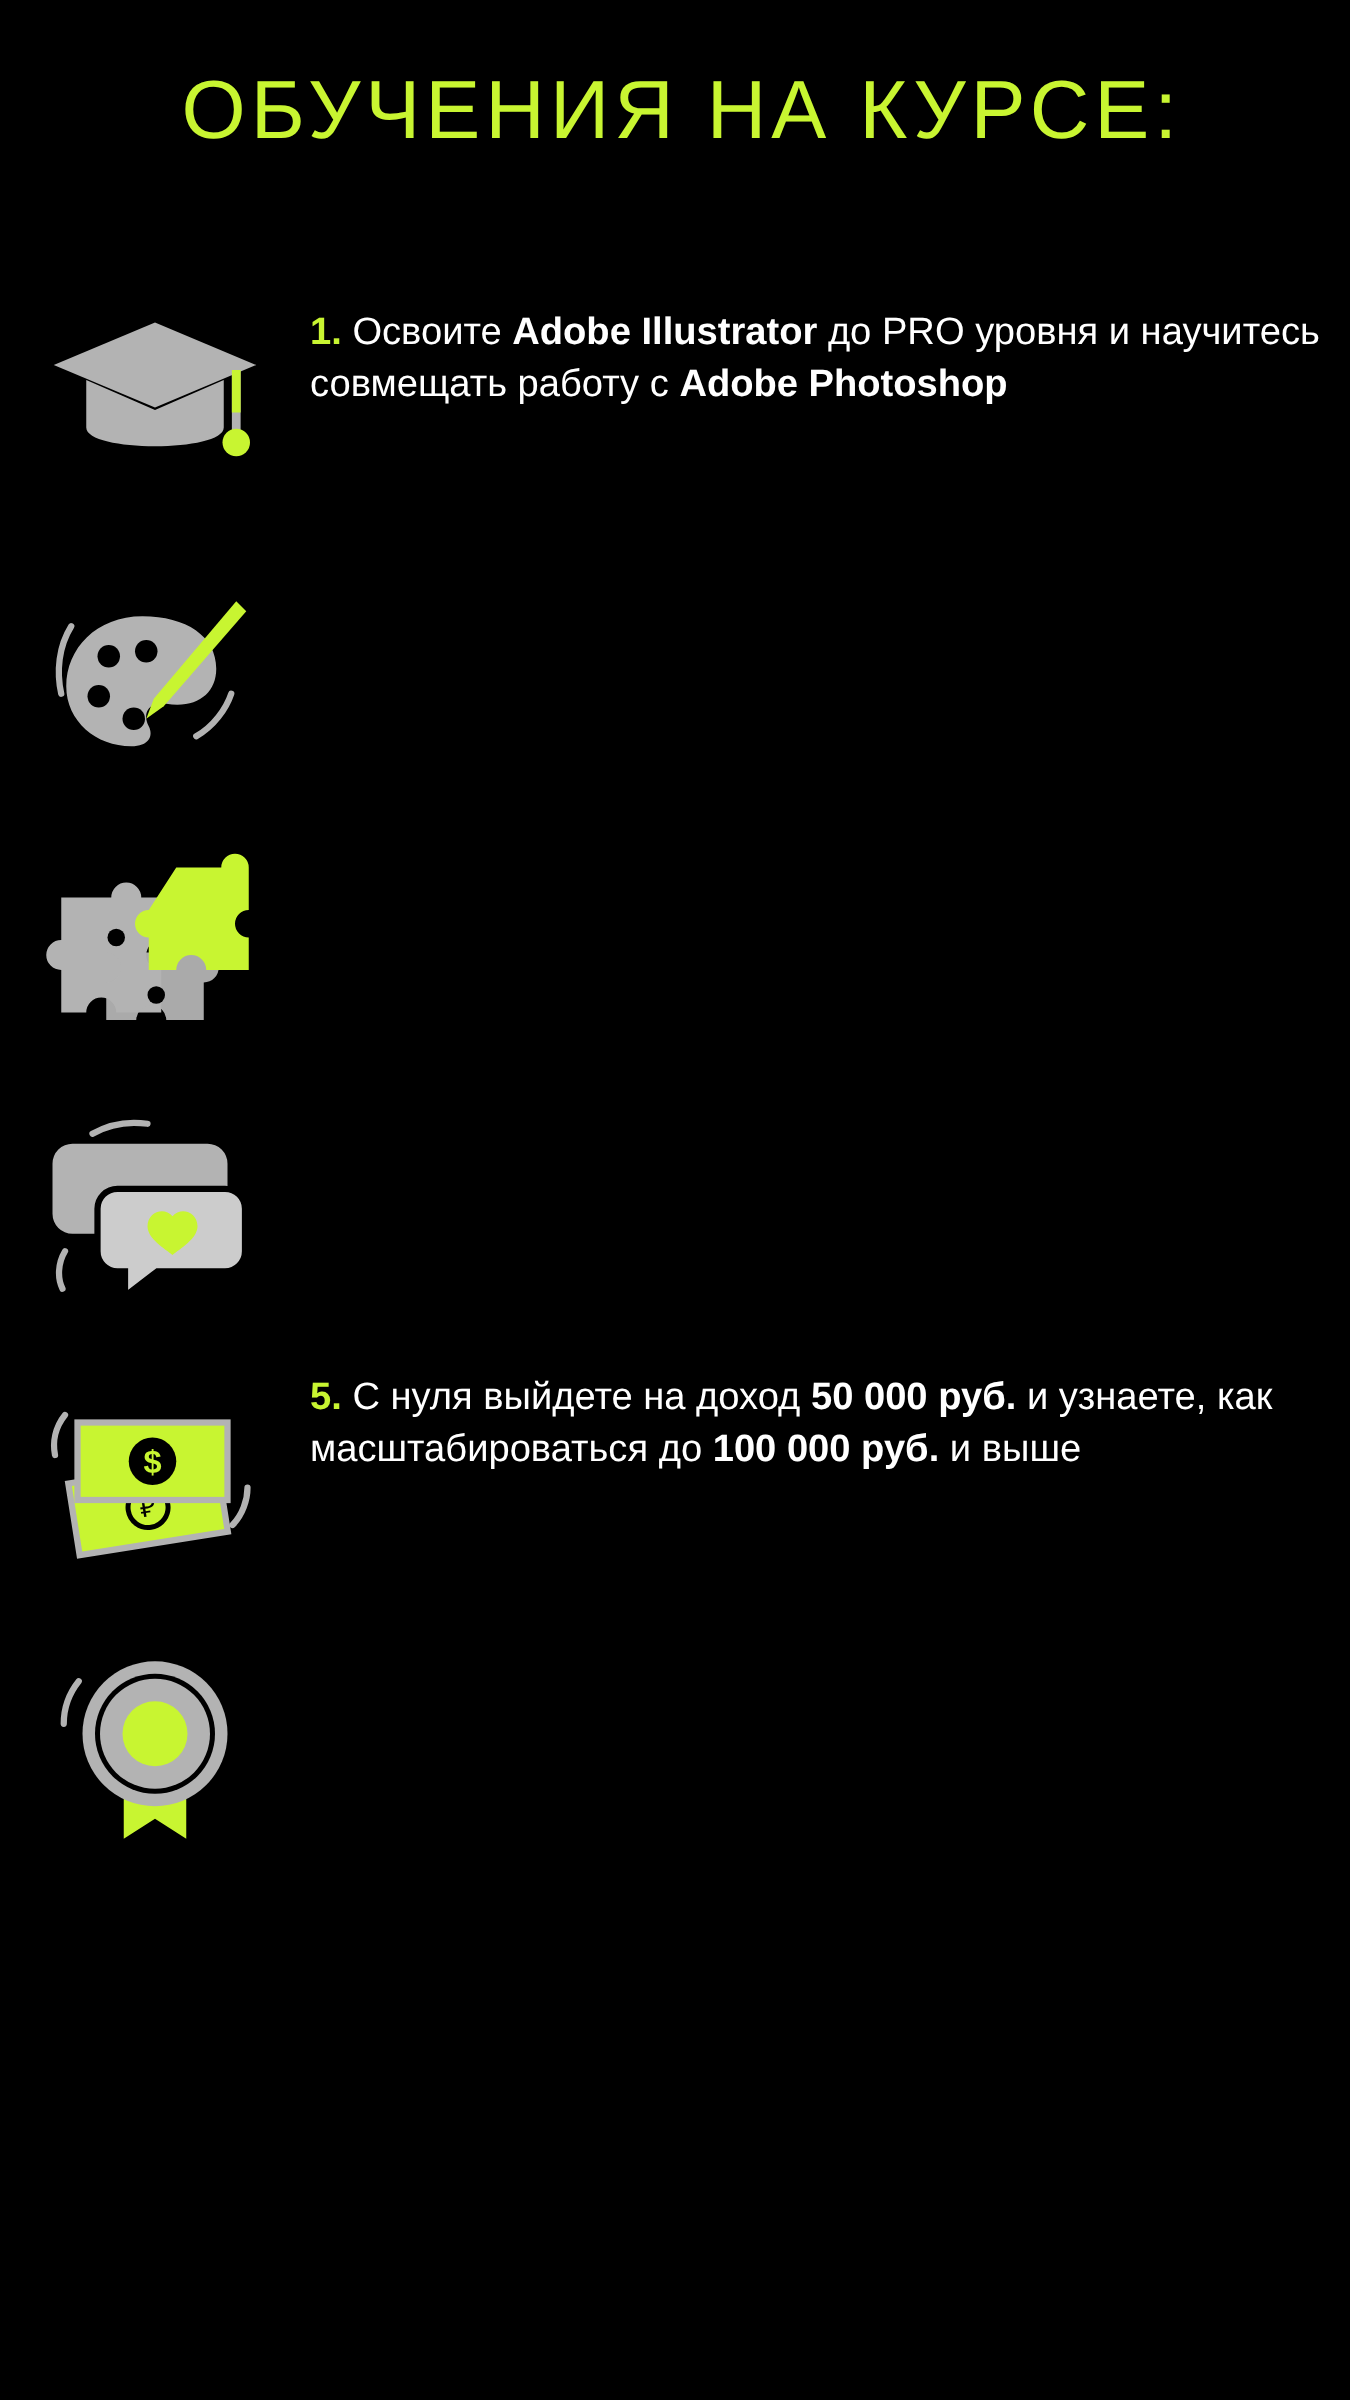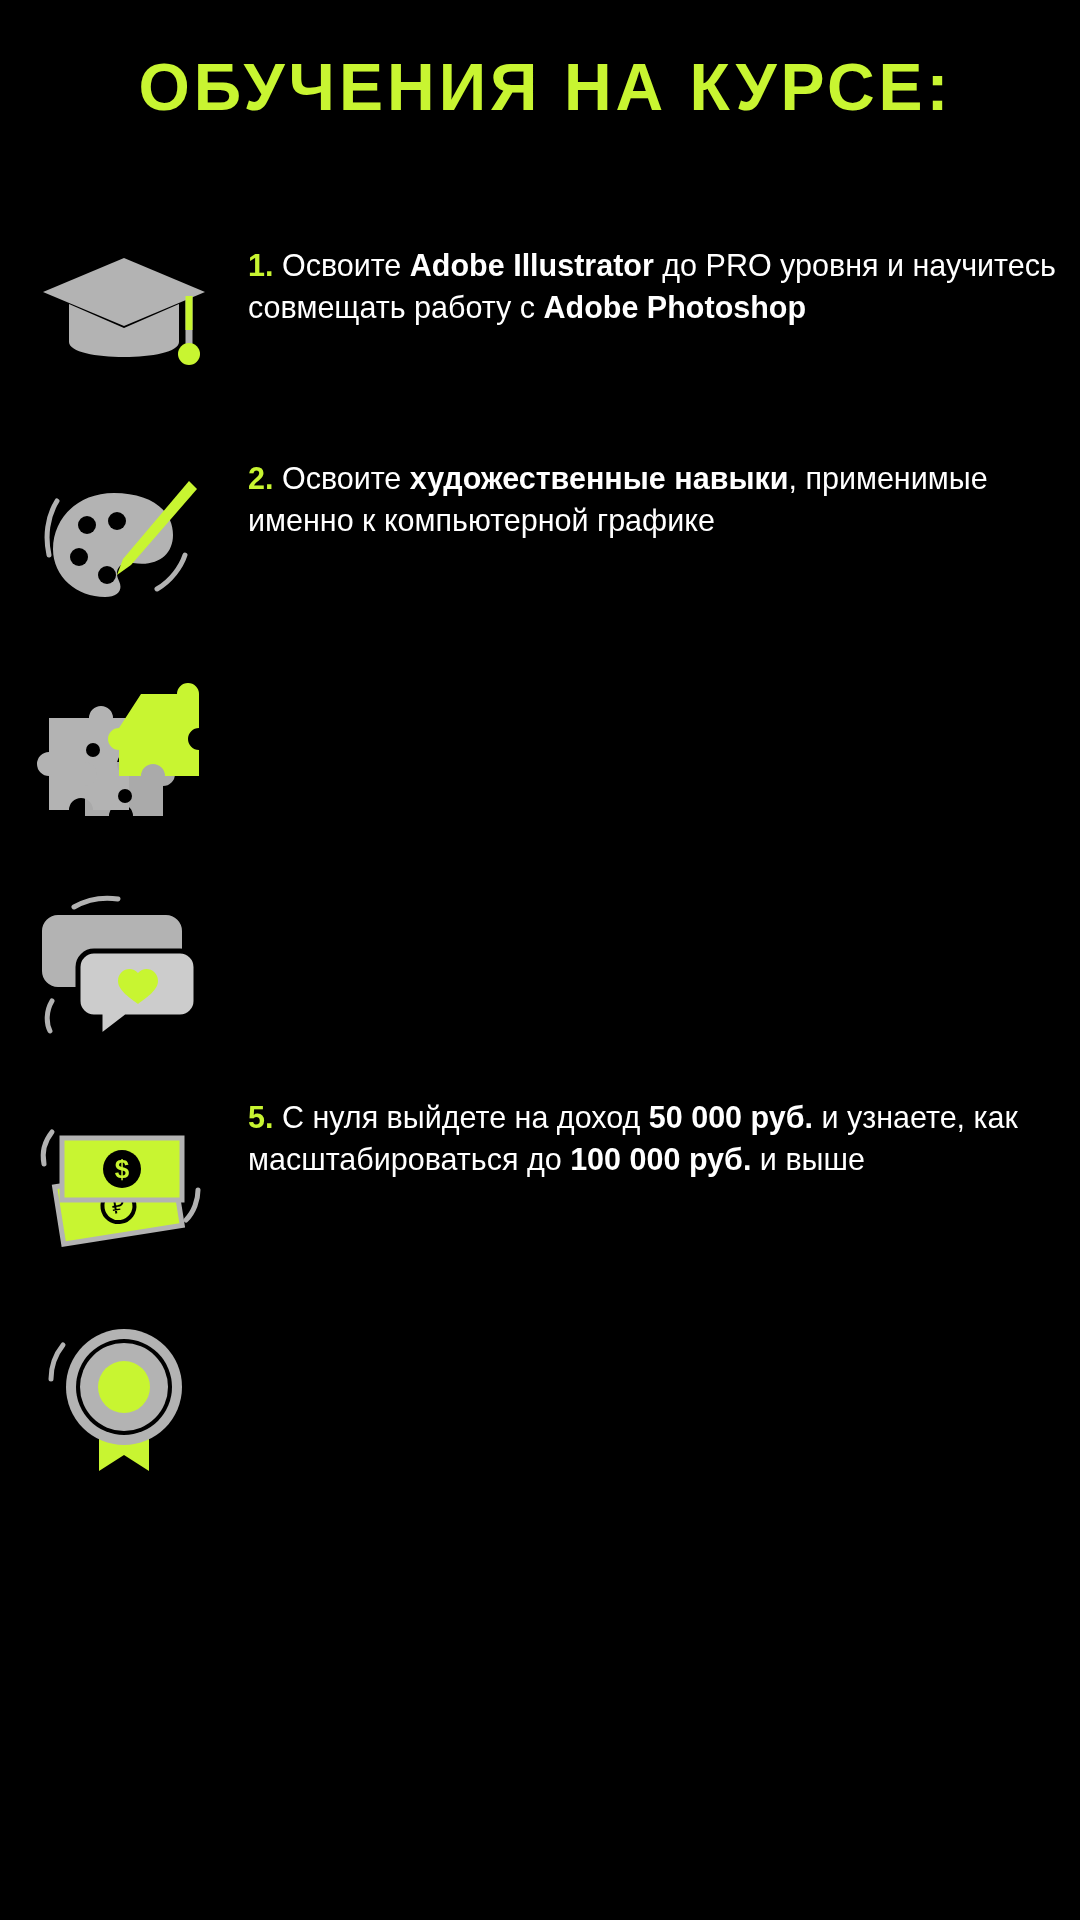--- a/index.html
+++ b/index.html
@@ -24,21 +24,21 @@
   .title-main {
     font-size: 78px;
     font-weight: bold;
     color: #c8f531;
     letter-spacing: 2px;
     line-height: 1.0;
     margin: 0;
   }
   .title-sub {
     font-size: 66px;
-    font-weight: 700;
+    font-weight: 400;
     color: #c8f531;
     letter-spacing: 4px;
     line-height: 1.15;
     margin: 22px 0 0 0;
     white-space: nowrap;
     padding-left: 11px;
   }
 
   
   .list {
@@ -116,25 +116,20 @@
           <path d="M75 30 C38 30 14 56 14 86 C14 114 38 134 66 134 C80 134 84 126 80 118 C74 106 82 98 94 100 C118 104 134 92 134 72 C134 46 110 30 75 30 Z" fill="#b3b3b3"></path>
           <circle cx="48" cy="62" r="9" fill="#000"></circle>
           <circle cx="40" cy="94" r="9" fill="#000"></circle>
           <circle cx="68" cy="112" r="9" fill="#000"></circle>
           <circle cx="78" cy="58" r="9" fill="#000"></circle>
           <path d="M150 18 L158 26 L92 102 L78 112 L84 96 Z" fill="#c8f531"></path>
           <path d="M18 38 C8 54 6 74 10 92" stroke="#b3b3b3" stroke-width="5" fill="none" stroke-linecap="round"></path>
           <path d="M118 126 C132 118 142 104 146 92" stroke="#b3b3b3" stroke-width="5" fill="none" stroke-linecap="round"></path>
         </svg>
       </span>
-    </div>
-    <div class="text-cell">
-      <p class="item-text">
-        <span class="num">2.</span><span><span> Освоите </span><span class="b">художественные навыки</span><span>, применимые именно к компьютерной графике</span></span>
-      </p>
     </div>
   </div>
 
   <div class="row">
     <div class="icon-cell">
       <span>
         <svg width="190" height="160" viewBox="0 0 190 160">
           <path d="M20 42 h40 a12 12 0 1 1 24 0 h16 v34 a12 12 0 1 0 0 24 v34 H64 a12 12 0 1 0 -24 0 H20 V100 a12 12 0 1 1 0 -24 Z" fill="#b3b3b3"></path>
           <path d="M100 86 h34 a12 12 0 1 1 0 24 v30 h-30 a12 12 0 1 0 -24 0 H56 v-30 a12 12 0 1 0 0 -24 h24 Z" fill="#b3b3b3" opacity="0.95"></path>
           <path d="M112 18 h36 a11 11 0 1 1 22 0 v34 a11 11 0 1 0 0 22 v26 h-34 a11 11 0 1 0 -24 0 h-22 V74 a11 11 0 1 1 0 -22 Z" fill="#c8f531"></path>

